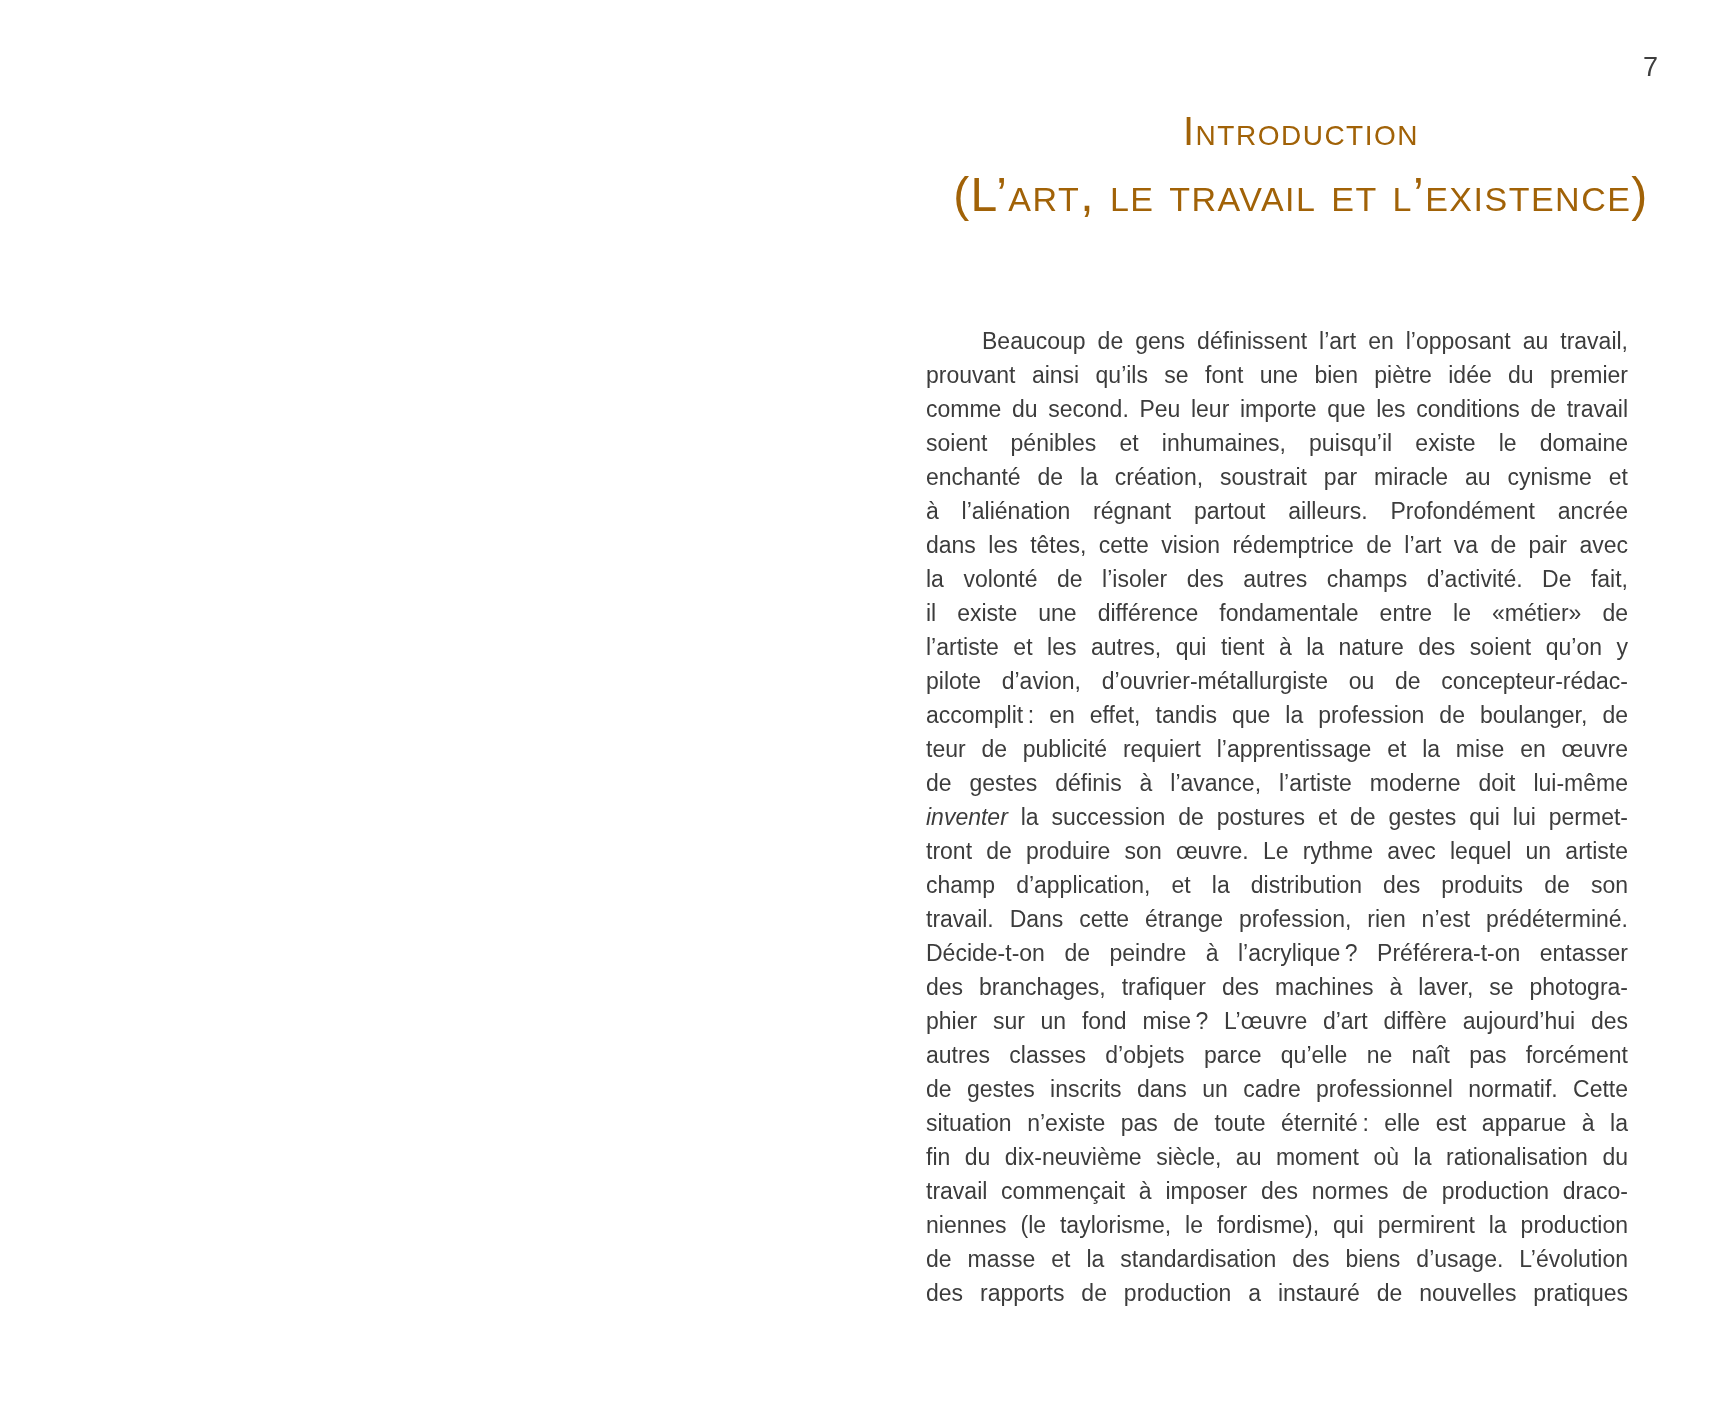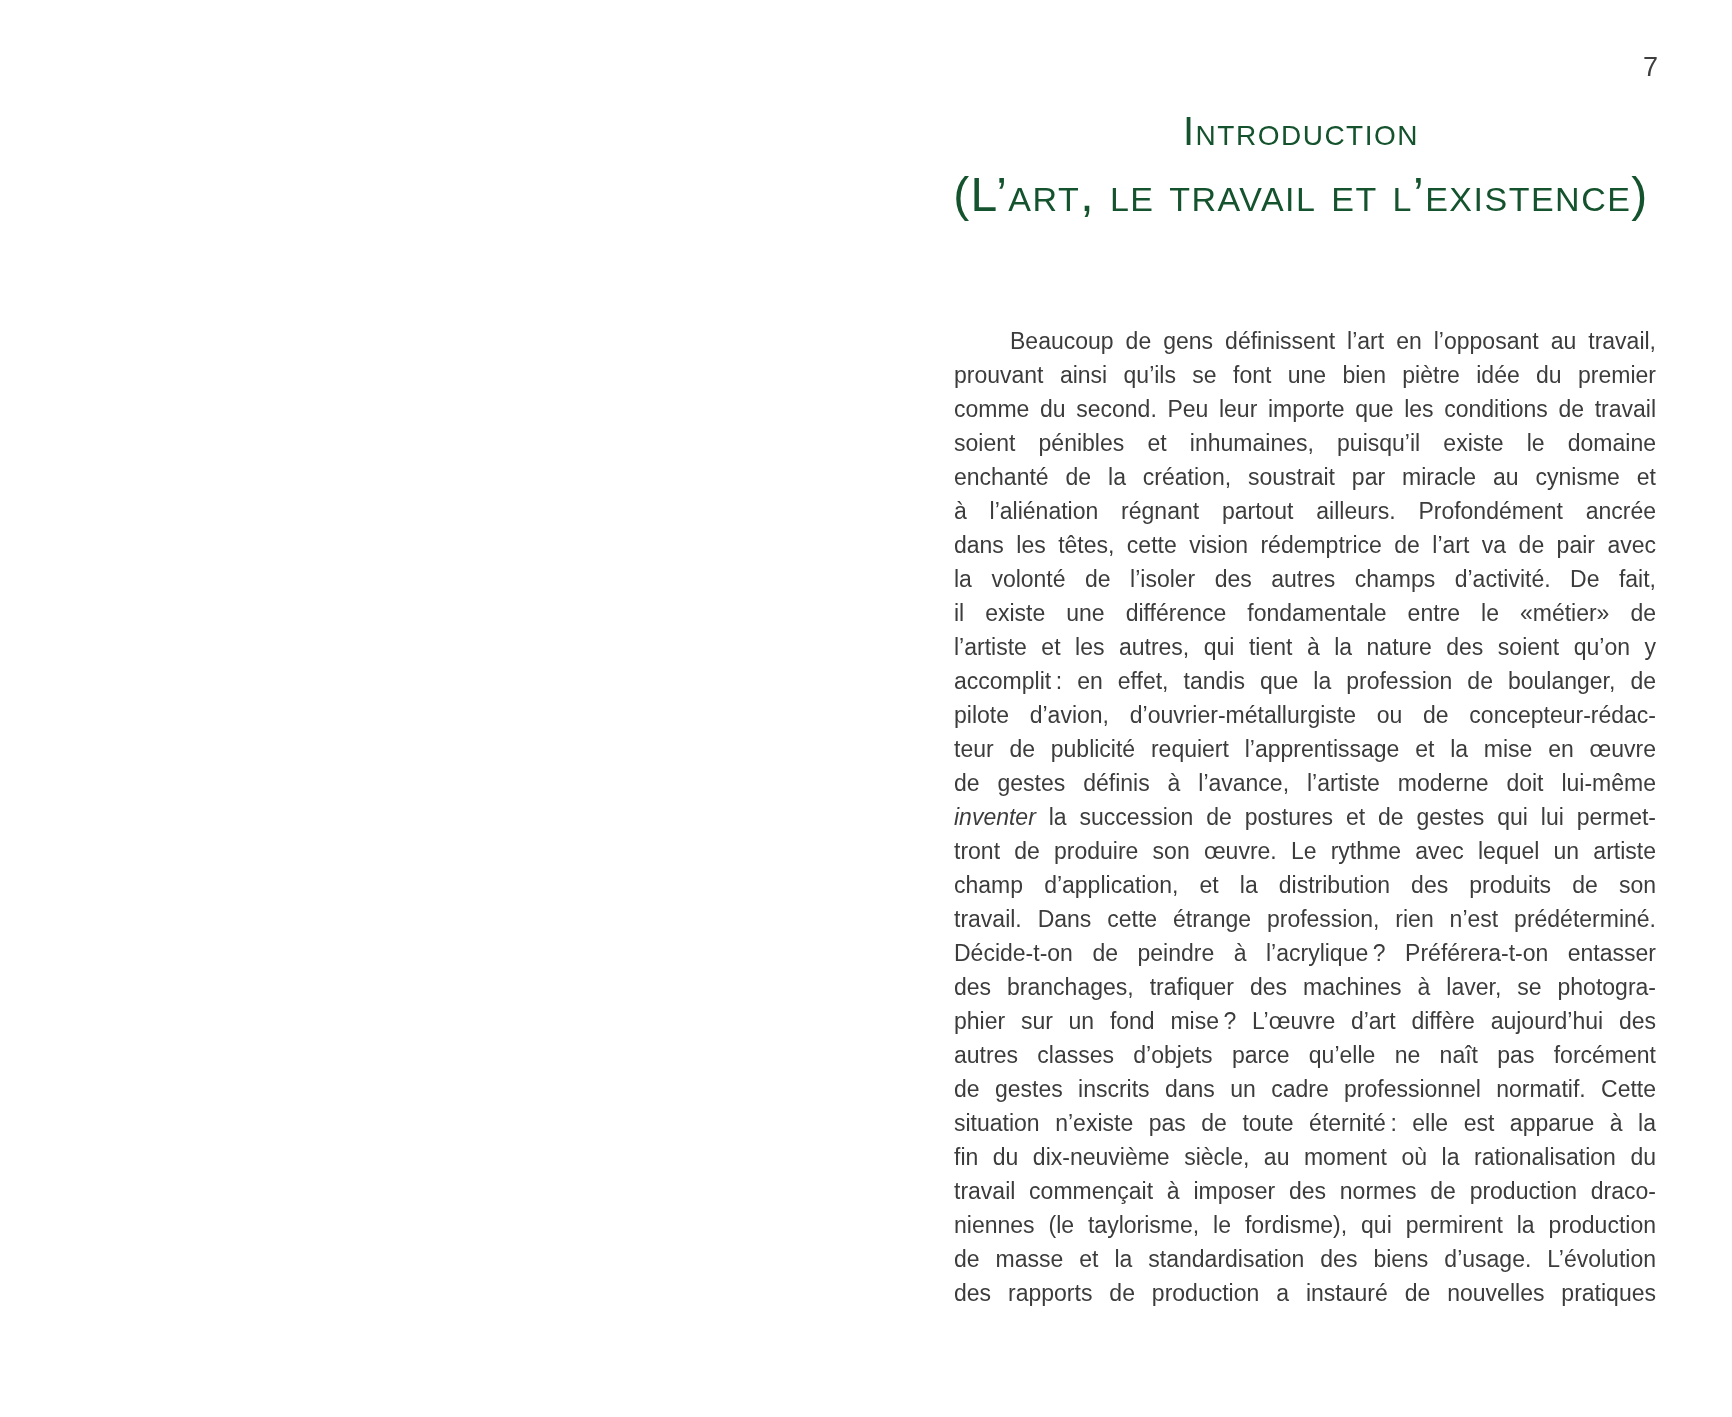--- a/index.html
+++ b/index.html
@@ -25,41 +25,41 @@
     line-height: 30px;
     color: #3f3f3f;
     font-family: "Liberation Sans", sans-serif;
   }
   .heading {
     position: absolute;
     top: 106px;
     left: 950px;
     width: 702px;
     text-align: center;
-    color: #14532d;
+    color: #a16207;
   }
   .chapter-title {
     font-size: 40px;
     line-height: 50px;
     font-variant: small-caps;
     letter-spacing: 1.5px;
     font-weight: 400;
   }
   .chapter-subtitle {
     margin-top: 14px;
     font-size: 48px;
     line-height: 50px;
     font-variant: small-caps;
     letter-spacing: 1.5px;
     font-weight: 400;
   }
   .body-text {
     position: absolute;
     top: 324px;
-    left: 954px;
+    left: 926px;
     width: 702px;
     color: #3c3c3c;
     font-size: 23px;
   }
   .body-text .line {
     height: 34px;
     line-height: 34px;
     text-align: justify;
     text-align-last: justify;
     -moz-text-align-last: justify;
@@ -89,22 +89,22 @@
       <div class="line first"><span>Beaucoup de gens définissent l’art en l’opposant au travail,</span></div>
       <div class="line"><span>prouvant ainsi qu’ils se font une bien piètre idée du premier</span></div>
       <div class="line"><span>comme du second. Peu leur importe que les conditions de travail</span></div>
       <div class="line"><span>soient pénibles et inhumaines, puisqu’il existe le domaine</span></div>
       <div class="line"><span>enchanté de la création, soustrait par miracle au cynisme et</span></div>
       <div class="line"><span>à l’aliénation régnant partout ailleurs. Profondément ancrée</span></div>
       <div class="line"><span>dans les têtes, cette vision rédemptrice de l’art va de pair avec</span></div>
       <div class="line"><span>la volonté de l’isoler des autres champs d’activité. De fait,</span></div>
       <div class="line"><span>il existe une différence fondamentale entre le «métier» de</span></div>
       <div class="line"><span>l’artiste et les autres, qui tient à la nature des soient qu’on y</span></div>
+      <div class="line"><span>pilote d’avion, d’ouvrier-métallurgiste ou de concepteur-rédac-</span></div>
       <div class="line"><span>accomplit : en effet, tandis que la profession de boulanger, de</span></div>
-      <div class="line"><span>pilote d’avion, d’ouvrier-métallurgiste ou de concepteur-rédac-</span></div>
       <div class="line"><span>teur de publicité requiert l’apprentissage et la mise en œuvre</span></div>
       <div class="line"><span>de gestes définis à l’avance, l’artiste moderne doit lui-même</span></div>
       <div class="line"><em>inventer</em><span> la succession de postures et de gestes qui lui permet-</span></div>
       <div class="line"><span>tront de produire son œuvre. Le rythme avec lequel un artiste</span></div>
       <div class="line"><span>champ d’application, et la distribution des produits de son</span></div>
       <div class="line"><span>travail. Dans cette étrange profession, rien n’est prédéterminé.</span></div>
       <div class="line"><span>Décide-t-on de peindre à l’acrylique ? Préférera-t-on entasser</span></div>
       <div class="line"><span>des branchages, trafiquer des machines à laver, se photogra-</span></div>
       <div class="line"><span>phier sur un fond mise ? L’œuvre d’art diffère aujourd’hui des</span></div>
       <div class="line"><span>autres classes d’objets parce qu’elle ne naît pas forcément</span></div>

